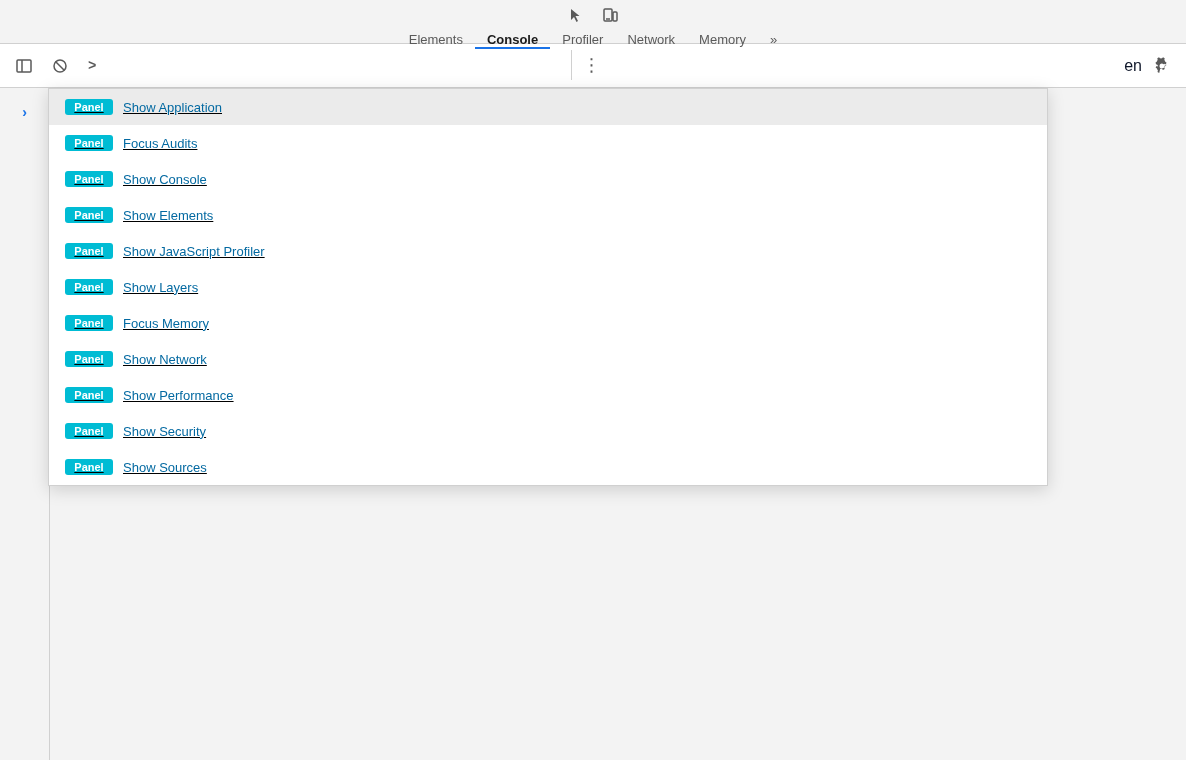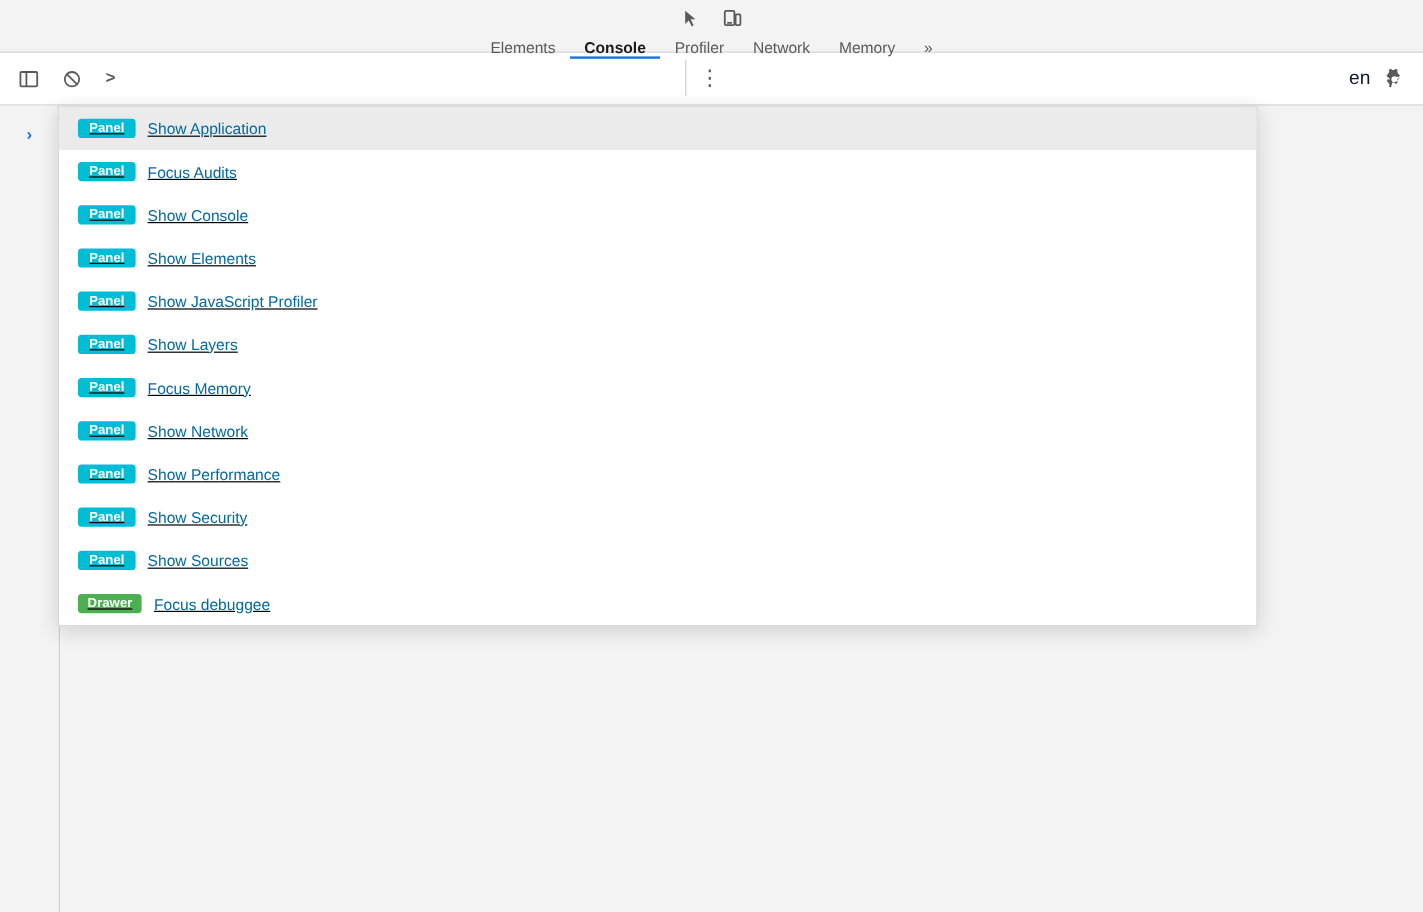--- a/index.html
+++ b/index.html
@@ -309,18 +309,14 @@
         <span class="dropdown-label">Show Performance</span>
       </div>
       <div class="dropdown-item">
         <span class="badge badge-panel">Panel</span>
         <span class="dropdown-label">Show Security</span>
       </div>
       <div class="dropdown-item">
         <span class="badge badge-panel">Panel</span>
         <span class="dropdown-label">Show Sources</span>
       </div>
-      <div class="dropdown-item">
-        <span class="badge badge-drawer">Drawer</span>
-        <span class="dropdown-label">Focus debuggee</span>
-      </div>
     </div>
 </div>
 
 </body></html>

